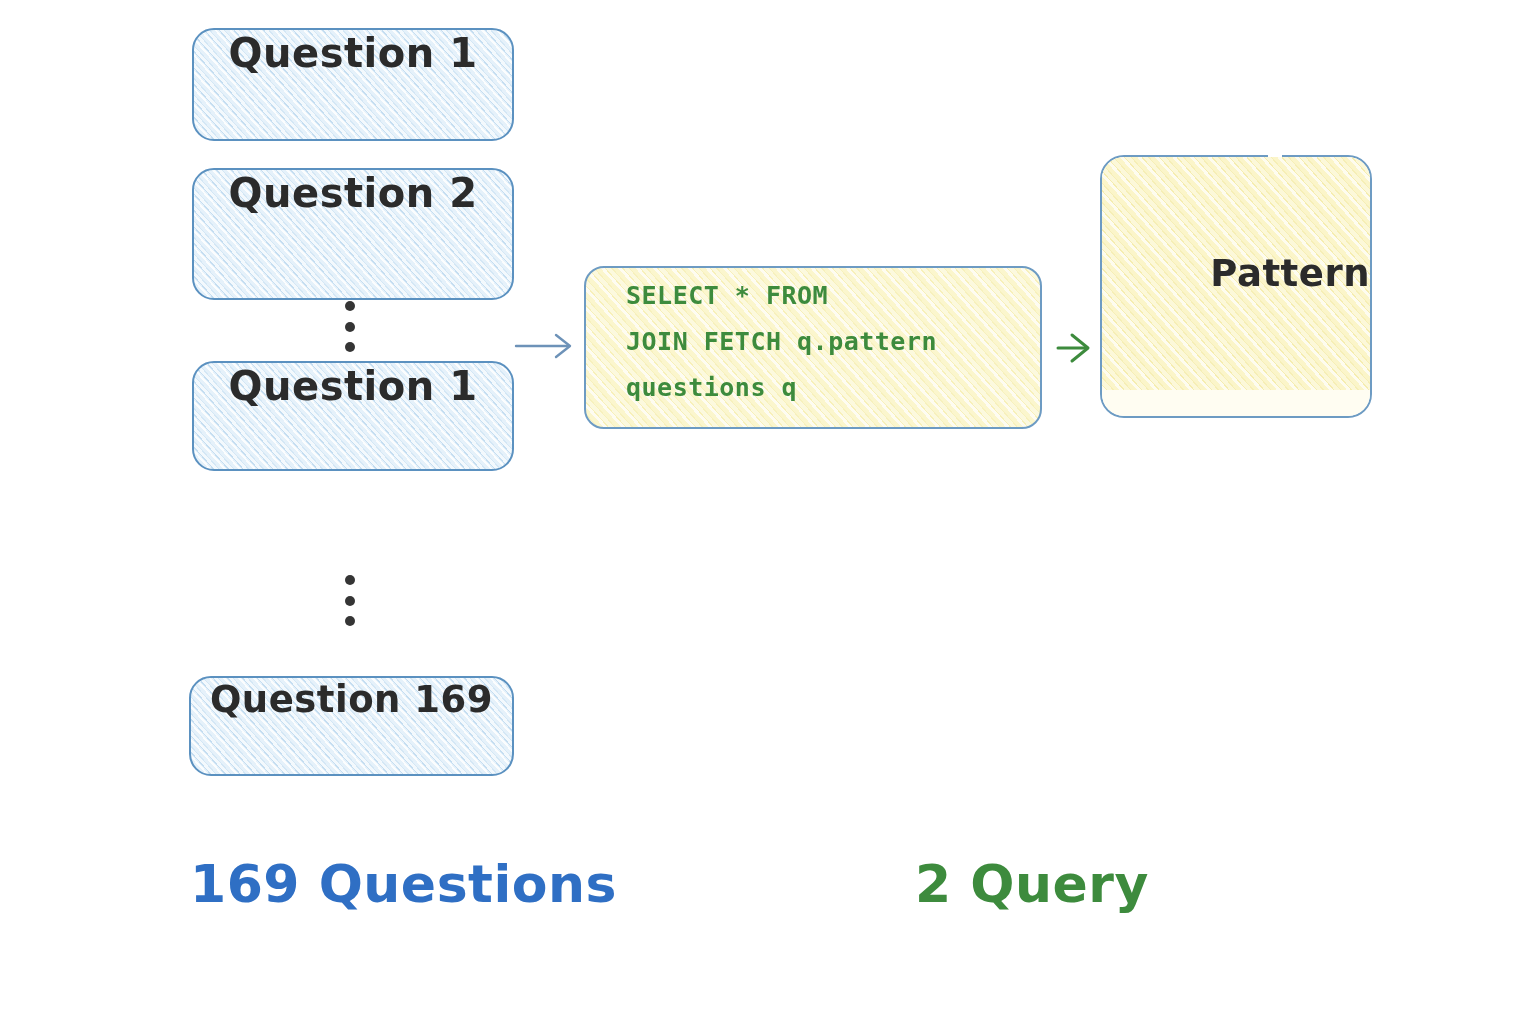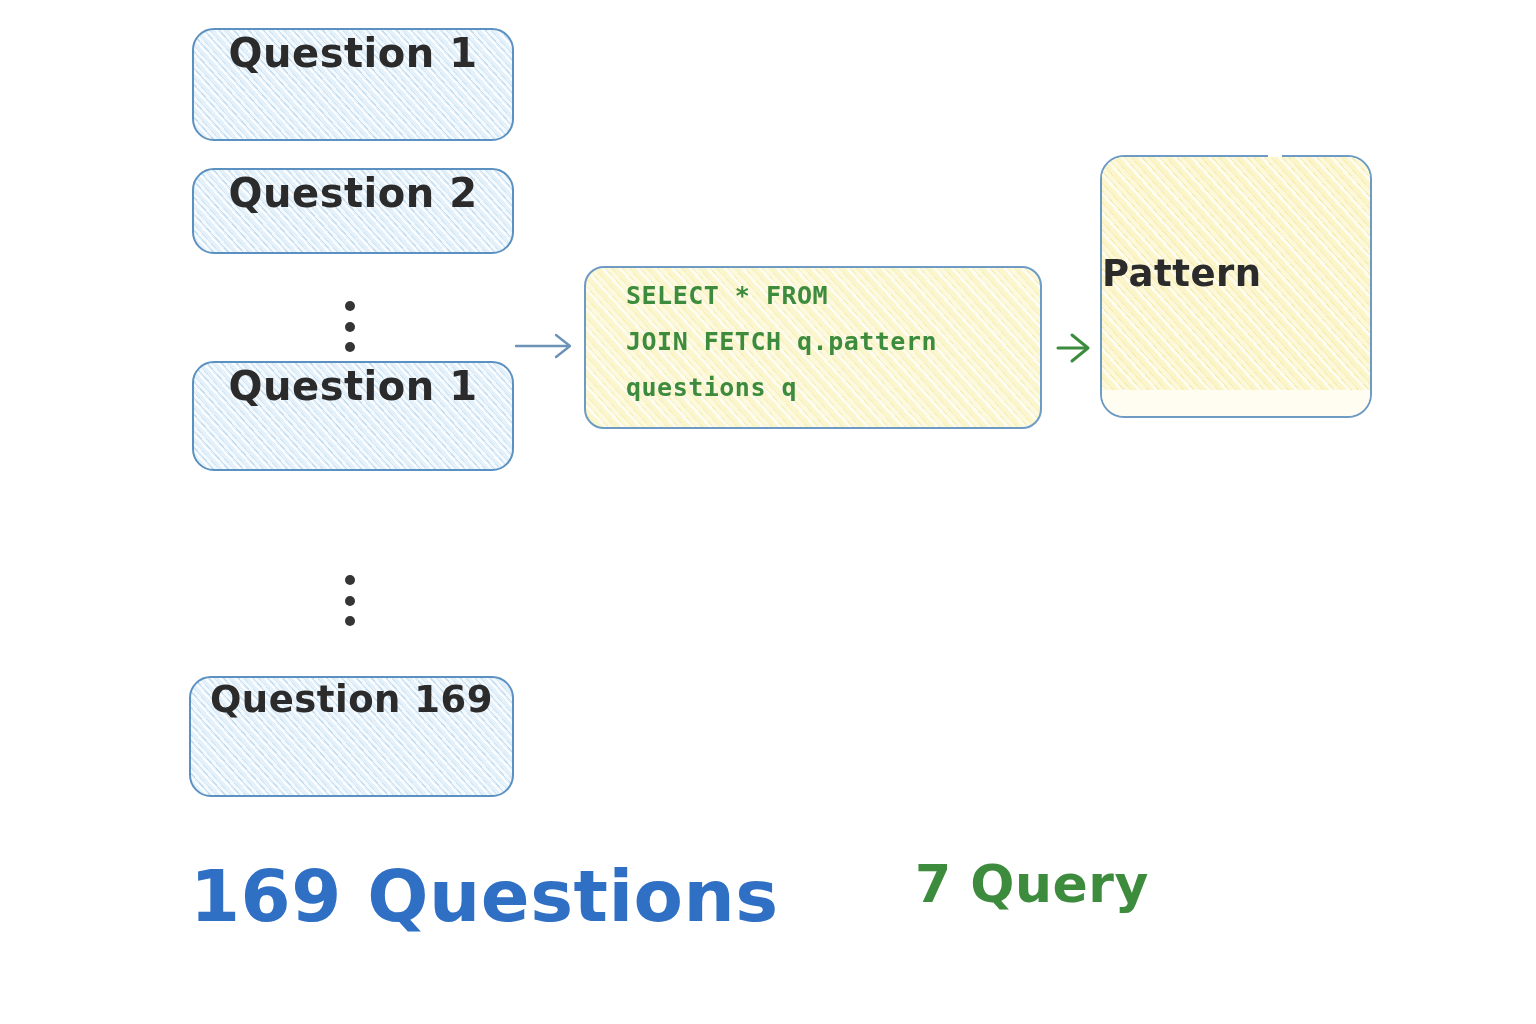--- a/index.html
+++ b/index.html
@@ -47,23 +47,23 @@
     position: relative;
     z-index: 2;
     color: #2b2b2b;
     font-family: "DejaVu Sans", sans-serif;
     font-weight: 600;
     letter-spacing: 0.5px;
   }
 
   
   #q1   { left:192px; top:28px;  width:322px; height:113px; }
-  #q2   { left:192px; top:168px; width:322px; height:86px; }
+  #q2   { left:192px; top:168px; width:322px; height:132px; }
   #q3   { left:192px; top:361px; width:322px; height:110px; }
-  #q169 { left:189px; top:676px; width:325px; height:121px; }
+  #q169 { left:189px; top:676px; width:325px; height:100px; }
 
   #q1 .qlabel   { font-size: 40px; }
   #q2 .qlabel   { font-size: 40px; }
   #q3 .qlabel   { font-size: 40px; }
   #q169 .qlabel { font-size: 37px; }
 
   
   .vdots {
     position: absolute;
     display: flex;
@@ -137,21 +137,21 @@
     background: #ffffff;
     overflow: hidden;
     display: flex;
     flex-direction: column;
   }
   #resultbox .rrow {
     position: relative;
     flex: 1 1 0;
     display: flex;
     align-items: center;
-    justify-content: flex-start;
+    justify-content: flex-end;
     background-color: #fbf5c9;
     background-image:
       repeating-linear-gradient(
         48deg,
         rgba(255,255,255,0.70) 0px,
         rgba(255,255,255,0.70) 3px,
         rgba(240,229,150,0.50) 3px,
         rgba(240,229,150,0.50) 4px,
         rgba(255,255,255,0.30) 4px,
         rgba(255,255,255,0.30) 8px,
@@ -194,21 +194,21 @@
   .caption {
     position: absolute;
     font-family: "DejaVu Sans", sans-serif;
     font-weight: 700;
     letter-spacing: 0.5px;
     white-space: nowrap;
   }
   #caption-questions {
     left: 190px;
     top: 854px;
-    font-size: 72px;
+    font-size: 52px;
     color: #2f6fc4;
   }
   #caption-query {
     left: 915px;
     top: 854px;
     font-size: 52px;
     color: #3d8b3d;
   }
 </style>
 </head>
@@ -261,13 +261,13 @@
 <div id="resultbox">
   <div class="rrow">
     <span class="rlabel">Pattern</span>
   </div>
   <div class="rgap"></div>
   <div class="rgap"></div>
 </div>
 <div id="resultbox-gap"></div>
 
 <div class="caption" id="caption-questions">169 Questions</div>
-<div class="caption" id="caption-query">7 Query</div>
+<div class="caption" id="caption-query">2 Query</div>
 
 </body></html>

